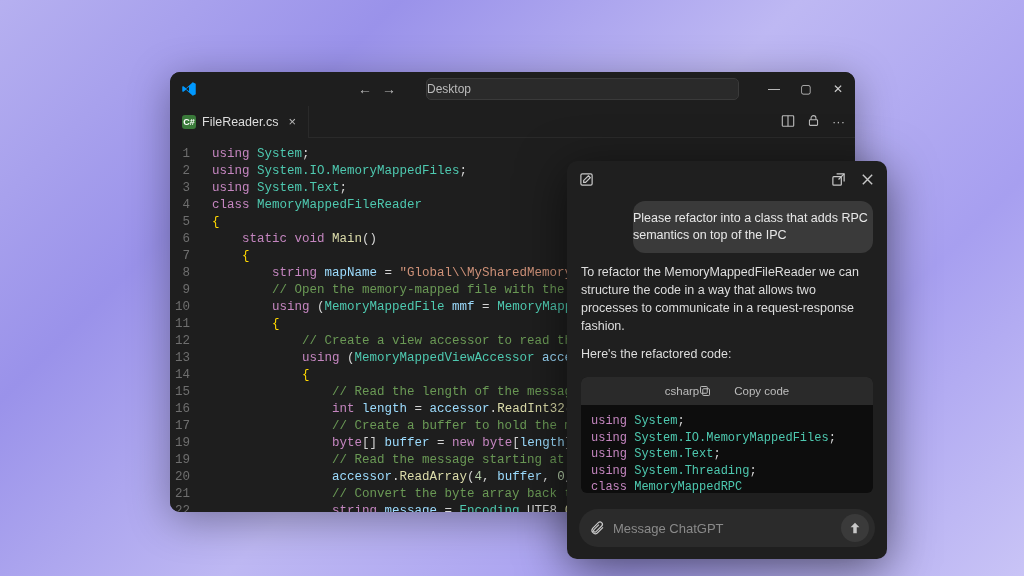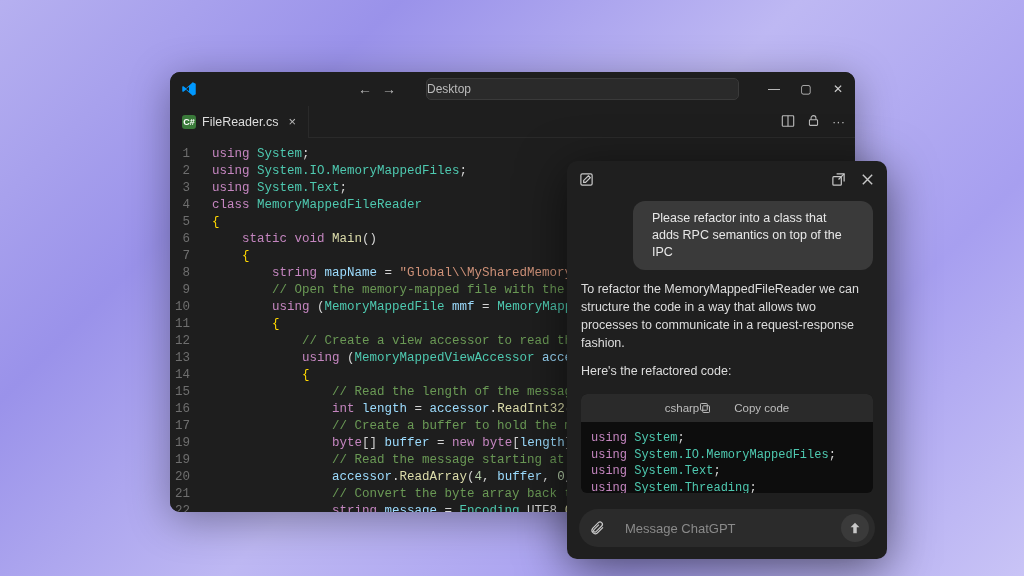--- a/index.html
+++ b/index.html
@@ -102,21 +102,21 @@
   .chat-header .left-ic, .chat-header .right-ic { display:flex; gap:14px; color:#c8c8c8; }
   .chat-header svg { width:15px; height:15px; }
 
   .chat-body {
     flex:1; padding: 4px 14px 8px 14px; overflow:hidden;
     display:flex; flex-direction:column; gap:10px;
   }
   .user-bubble {
     align-self:flex-end;
     background:#3a3a3a; border-radius:12px;
-    padding:9px 19px; max-width: 240px;
+    padding:9px 0; max-width: 240px;
     font-size:12.5px; line-height:1.35; color:#e8e8e8;
   }
   .assistant-text { font-size:12.5px; line-height:1.45; color:#ddd; }
 
   .code-block {
     margin-top:4px; border-radius:6px; overflow:hidden;
     background:#0d0d0d;
   }
   .code-block .cb-head {
     height:28px; background:#2a2a2a;
@@ -127,21 +127,21 @@
   .code-block .cb-body {
     padding:8px 10px 10px 10px;
     font-family: Consolas, "Courier New", monospace;
     font-size:12px; line-height:16.5px;
     white-space:pre;
   }
 
   .chat-input {
     margin:8px 12px 12px 12px;
     height:38px; background:#2b2b2b; border-radius:20px;
-    display:flex; align-items:center; padding:0 6px 0 10px; gap:20px;justify-content:space-between;
+    display:flex; align-items:center; padding:0 6px 0 10px; gap:8px;justify-content:space-between;
   }
   .chat-input .attach { color:#c8c8c8; }
   .chat-input input {
     flex:1; background:transparent; border:0; outline:0;
     color:#ddd; font-size:13px;
   }
   .chat-input input::placeholder { color:#8a8a8a; }
   .chat-input .send {
     width:28px; height:28px; border-radius:50%; background:#3a3a3a;
     display:flex; align-items:center; justify-content:center; color:#c8c8c8;

